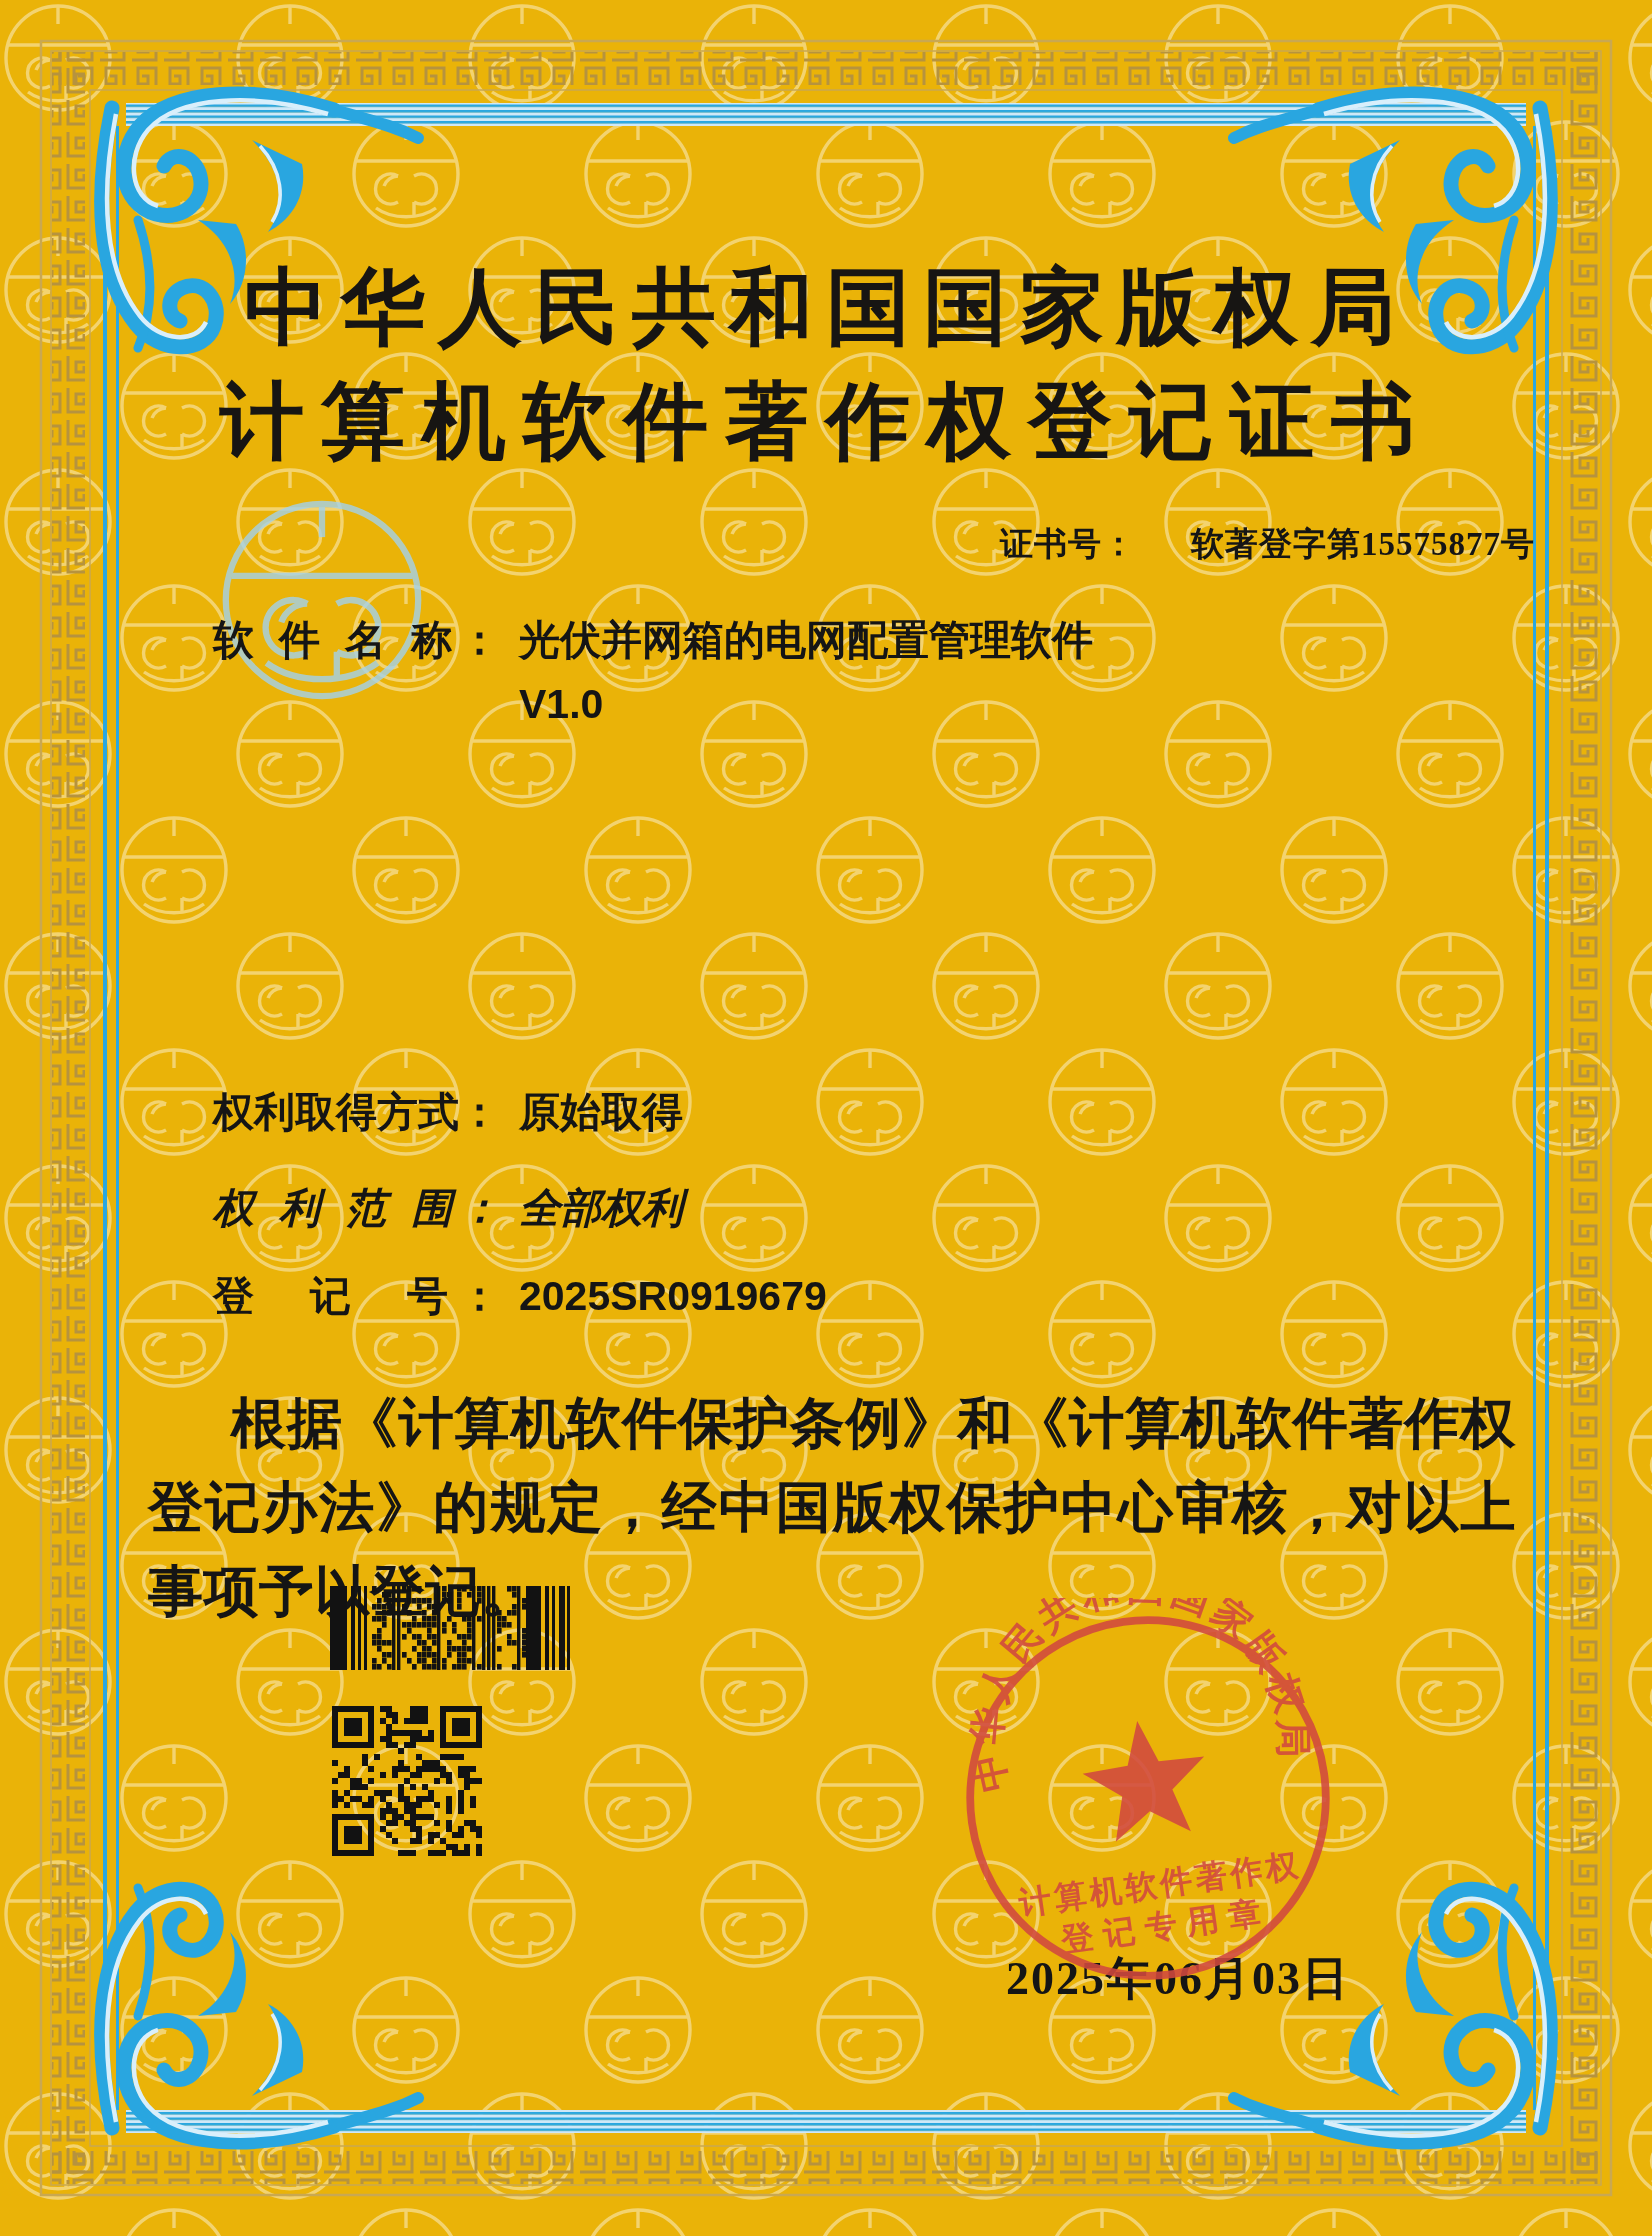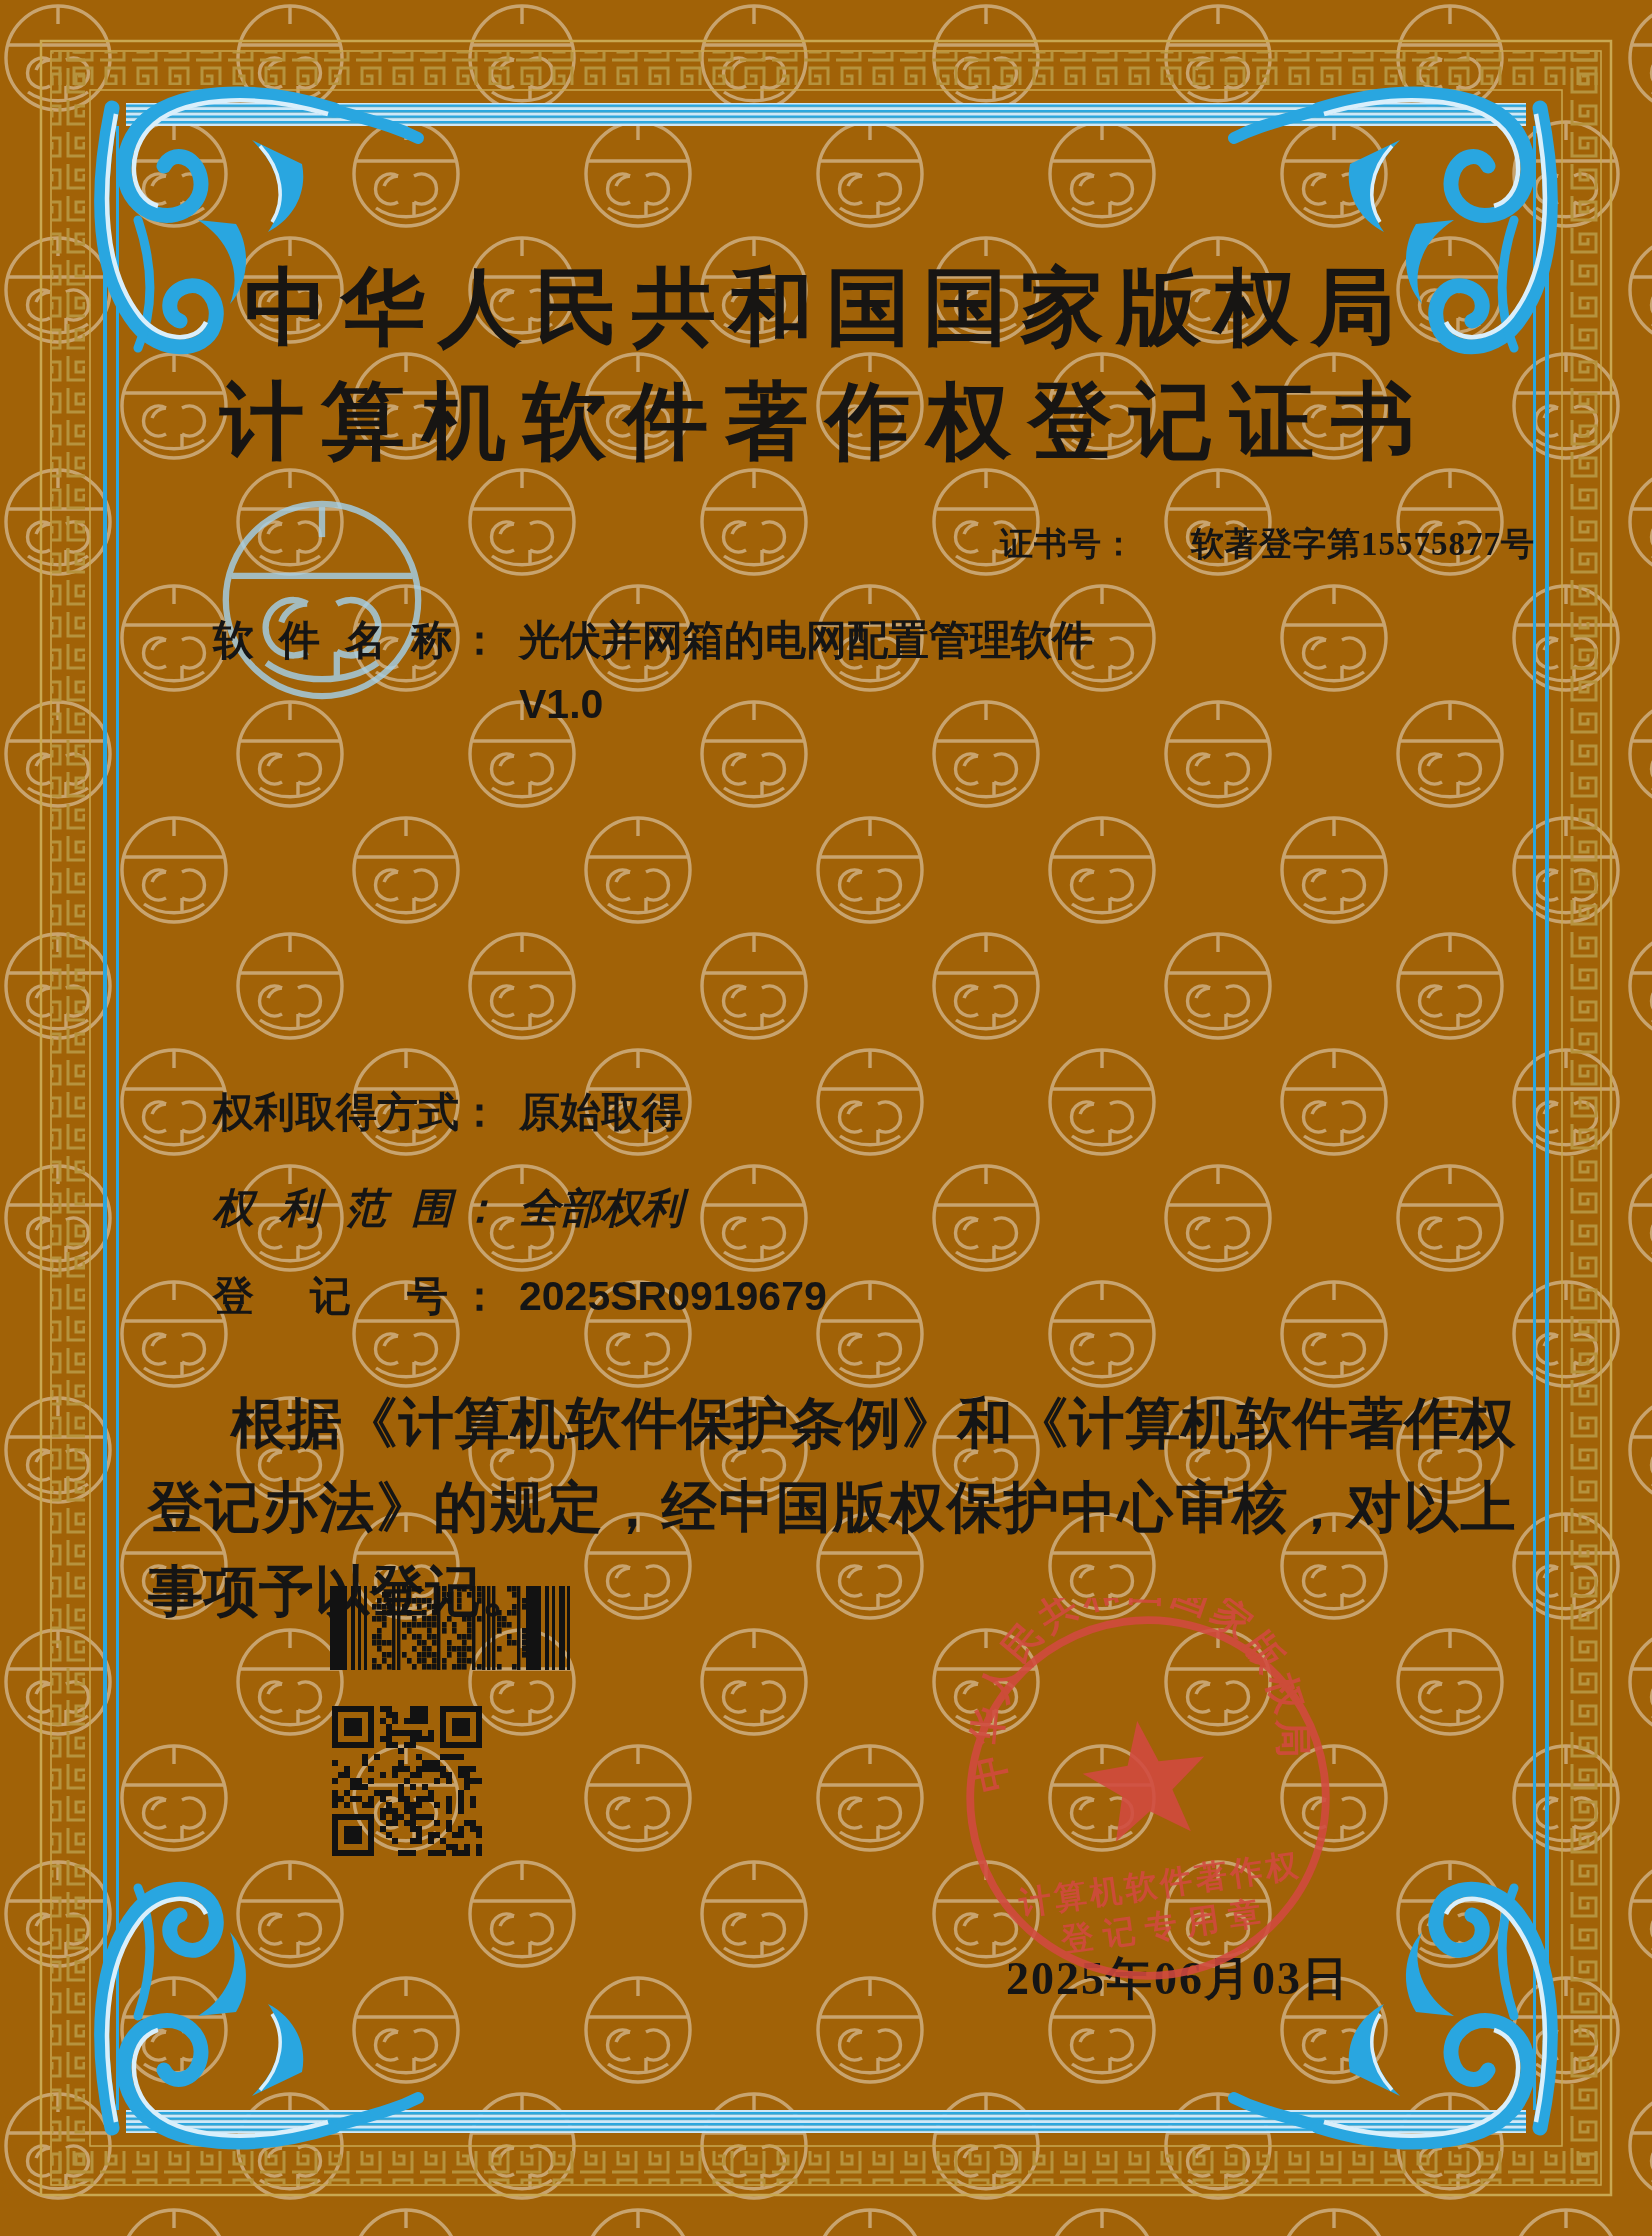--- a/index.html
+++ b/index.html
@@ -1,20 +1,20 @@
 <!DOCTYPE html>
 <html><head>
 <meta charset="utf-8">
 <style>
   html,body{margin:0;padding:0;background:#9fb8c6;}
   .sheet{
     position:relative;
     width:1652px;height:2236px;
     margin:0 auto;
-    background:#a16207;
+    background:#eab308;
     overflow:hidden;
     font-family:"Liberation Serif", serif;
     color:#151515;
   }
   svg{display:block}
   .deco{position:absolute;left:0;top:0;pointer-events:none;}
   .abs{position:absolute;}
   .title{
     left:0;width:1652px;text-align:center;
     font-weight:bold;font-size:84px;line-height:1.0;

